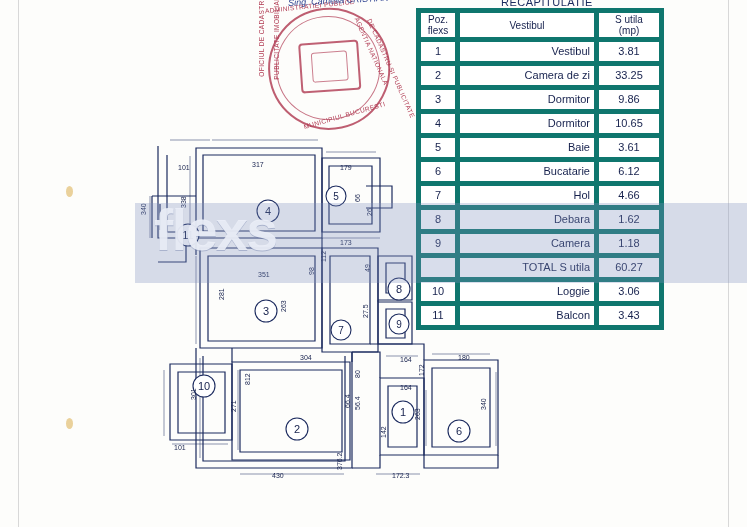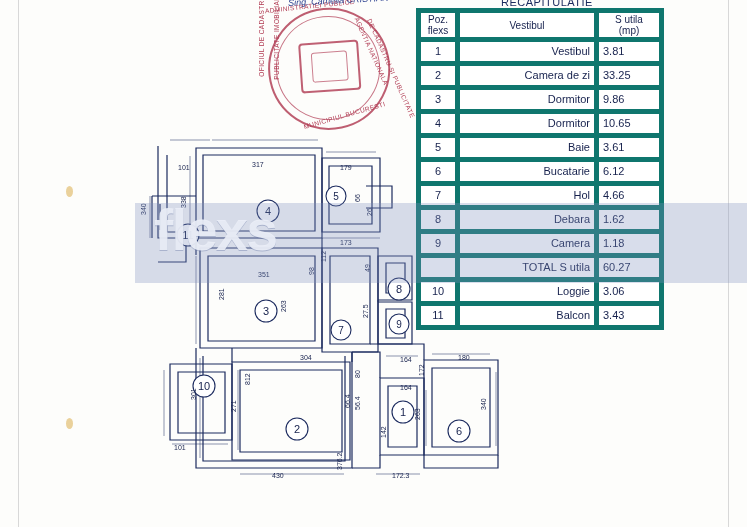--- a/index.html
+++ b/index.html
@@ -31,21 +31,21 @@
     border:5px solid #0f766e;
     padding:1px 4px;
     font-weight:400;
     line-height:13px;
     height:17px;
     vertical-align:middle;
   }
   table.recap th{font-size:10px;text-align:center;line-height:11px;padding:1px 3px;}
   .c-poz{width:26px;text-align:center;}
   .c-den{width:120px;text-align:right;padding-left:6px;}
-  .c-sut{width:52px;}
+  .c-sut{width:52px;text-align:center;}
   .row-total td{font-weight:700;}
   .row-total .c-den{padding-left:10px;}
   .row-total2 td{font-weight:700;}
   
   #plan{position:absolute;left:0;top:0;width:747px;height:527px;}
   
   .stamp{
     position:absolute;left:262px;top:2px;width:132px;height:132px;
     transform:rotate(-12deg);
     pointer-events:none;

